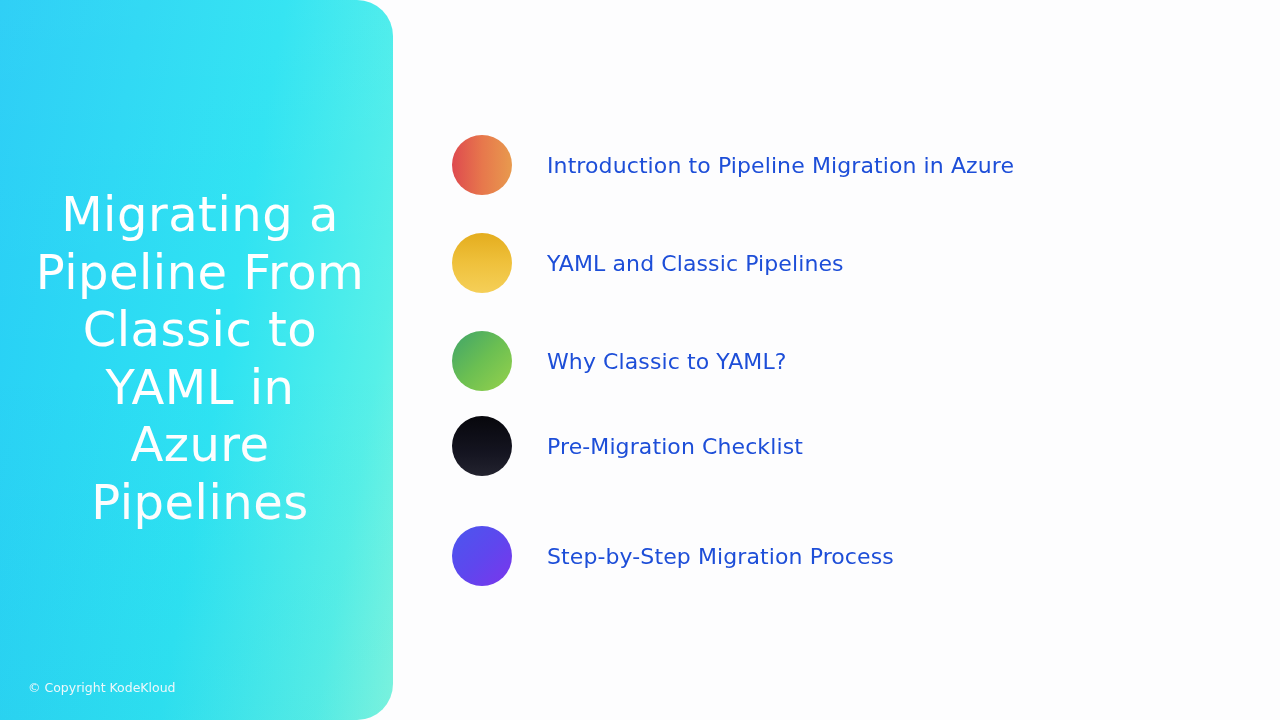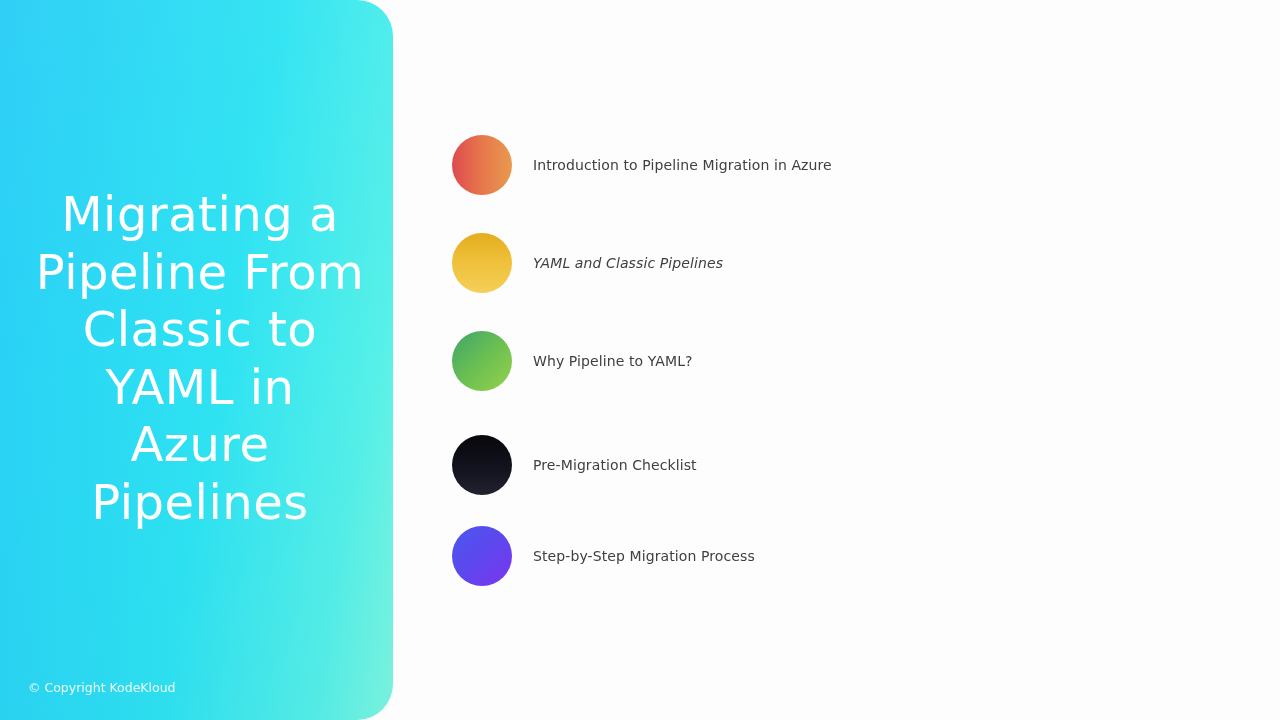--- a/index.html
+++ b/index.html
@@ -74,23 +74,23 @@
       height: 60px;
       border-radius: 50%;
       flex: 0 0 60px;
     }
     .dot.c0 { background: linear-gradient(90deg, #de4a4f 0%, #e7774c 50%, #e89a4e 100%); }
     .dot.c1 { background: linear-gradient(180deg, #e4ad1e 0%, #efc13c 50%, #f5cf58 100%); }
     .dot.c2 { background: linear-gradient(135deg, #3fa46a 0%, #6bbf52 50%, #97d24c 100%); }
     .dot.c3 { background: linear-gradient(180deg, #07070c 0%, #141420 60%, #23232f 100%); }
     .dot.c4 { background: linear-gradient(135deg, #4a57ee 0%, #5e47ee 50%, #7b35ec 100%); }
     .label {
-      margin-left: 21px;
-      font-size: 14px;
-      color: #404040;
+      margin-left: 35px;
+      font-size: 22px;
+      color: #1d4ed8;
       letter-spacing: 0.1px;
     }
   </style>
 </head>
 <body>
 
 <div class="slide">
   <div class="left-panel">
     <h1 class="title">
       <span>Migrating a</span>
@@ -101,29 +101,29 @@
       <span>Pipelines</span>
     </h1>
     <div class="copyright">© Copyright KodeKloud</div>
   </div>
 
   <div class="agenda">
     <div class="agenda-item" style="top:0px;">
       <div class="dot c0"></div>
       <span class="label">Introduction to Pipeline Migration in Azure</span>
     </div>
-    <div class="agenda-item" style="top:98px;font-style:italic;">
+    <div class="agenda-item" style="top:98px;">
       <div class="dot c1"></div>
       <span class="label">YAML and Classic Pipelines</span>
     </div>
     <div class="agenda-item" style="top:196px;">
       <div class="dot c2"></div>
-      <span class="label">Why Pipeline to YAML?</span>
+      <span class="label">Why Classic to YAML?</span>
     </div>
-    <div class="agenda-item" style="top:300px;">
+    <div class="agenda-item" style="top:281px;">
       <div class="dot c3"></div>
       <span class="label">Pre-Migration Checklist</span>
     </div>
     <div class="agenda-item" style="top:391px;align-items:center;">
       <div class="dot c4"></div>
       <span class="label">Step-by-Step Migration Process</span>
     </div>
   </div>
 </div>
 

